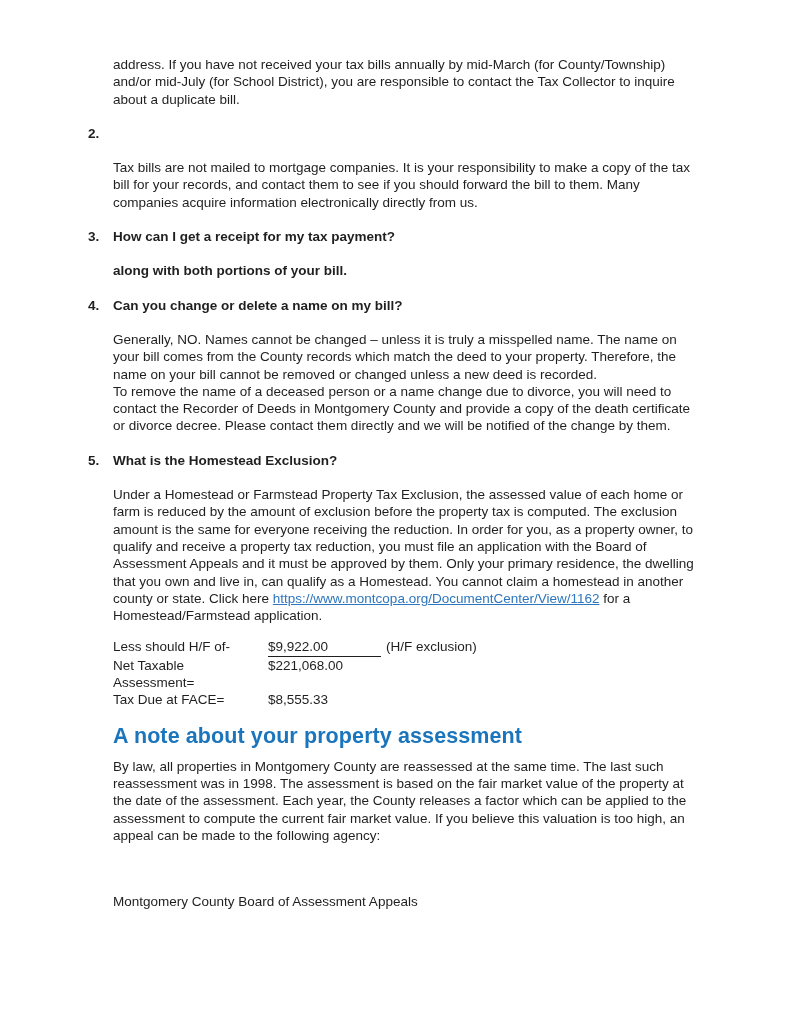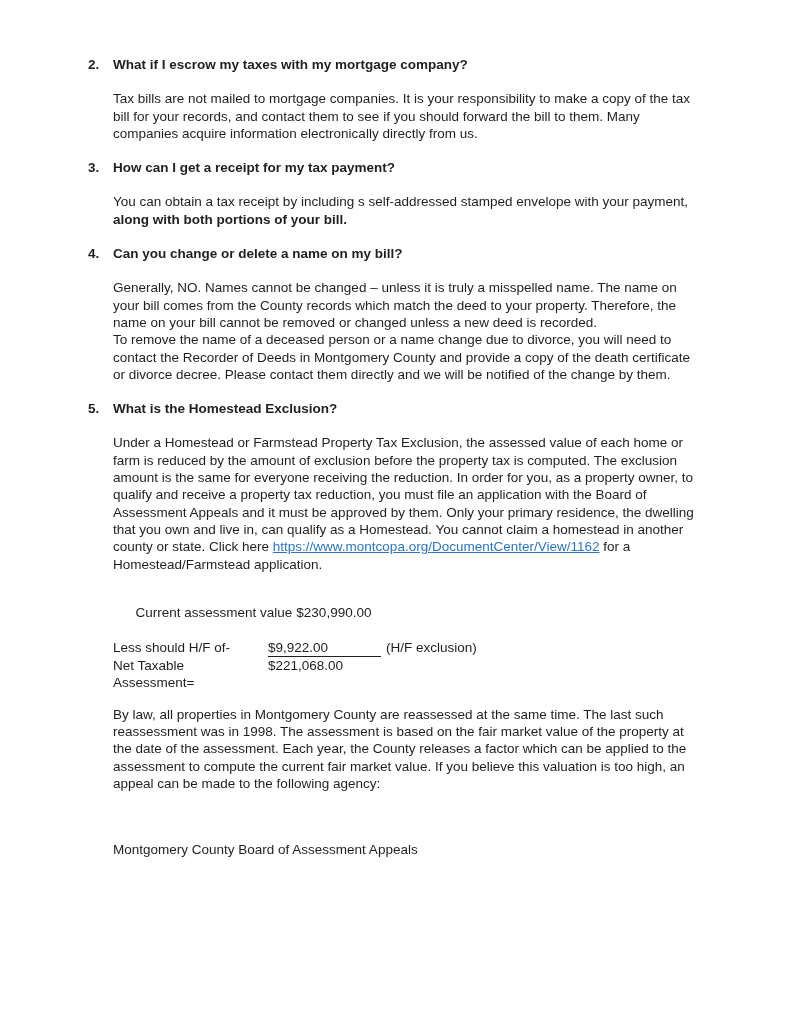--- a/index.html
+++ b/index.html
@@ -58,35 +58,36 @@
     letter-spacing: 0.1px;
   }
   .agency-block { white-space: pre-wrap; margin-bottom: 0; }
   .agency-name { font-weight: normal; }
 </style>
 </head>
 <body>
 
 <div class="doc">
 
+  <p class="para">address. If you have not received your tax bills annually by mid-March (for County/Township)
+and/or mid-July (for School District), you are responsible to contact the Tax Collector to inquire
+about a duplicate bill.</p>
 
   <div class="q-title">
     <span class="q-num">2.</span>
-    <span class="q-text">What if I escrow my taxes with my mortgage company?</span>
   </div>
   <p class="para">Tax bills are not mailed to mortgage companies. It is your responsibility to make a copy of the tax
 bill for your records, and contact them to see if you should forward the bill to them. Many
 companies acquire information electronically directly from us.</p>
 
   <div class="q-title">
     <span class="q-num">3.</span>
     <span class="q-text">How can I get a receipt for my tax payment?</span>
   </div>
-  <p class="para"><span>You can obtain a tax receipt by including s self-addressed stamped envelope with your payment,
-</span><span class="bold">along with both portions of your bill.</span></p>
+  <p class="para"><span class="bold">along with both portions of your bill.</span></p>
 
   <div class="q-title">
     <span class="q-num">4.</span>
     <span class="q-text">Can you change or delete a name on my bill?</span>
   </div>
   <p class="para tight-bottom">Generally, NO. Names cannot be changed – unless it is truly a misspelled name. The name on
 your bill comes from the County records which match the deed to your property. Therefore, the
 name on your bill cannot be removed or changed unless a new deed is recorded.
 To remove the name of a deceased person or a name change due to divorce, you will need to
 contact the Recorder of Deeds in Montgomery County and provide a copy of the death certificate
@@ -100,31 +101,32 @@
 farm is reduced by the amount of exclusion before the property tax is computed. The exclusion
 amount is the same for everyone receiving the reduction. In order for you, as a property owner, to
 qualify and receive a property tax reduction, you must file an application with the Board of
 Assessment Appeals and it must be approved by them. Only your primary residence, the dwelling
 that you own and live in, can qualify as a Homestead. You cannot claim a homestead in another
 county or state. Click here </span><a class="link" href="#">https://www.montcopa.org/DocumentCenter/View/1162</a><span> for a
 Homestead/Farmstead application.</span></p>
 
 
   <div class="example-block">
-    <div class="example-row inline-row">
-      <span class="example-label">Current assessment value</span><span class="example-value">$230,990.00</span>
-    </div>
     <div class="example-row grid-row">
       <span class="example-label">Less should H/F of-</span><span class="example-value underlined">$9,922.00</span><span class="example-suffix">(H/F exclusion)</span>
     </div>
     <div class="example-row grid-row">
       <span class="example-label">Net Taxable Assessment=</span><span class="example-value">$221,068.00</span>
     </div>
+    <div class="example-row grid-row">
+      <span class="example-label">Tax Due at FACE=</span><span class="example-value">$8,555.33</span>
+    </div>
   </div>
 
+  <h1 class="note-heading">A note about your property assessment</h1>
   <p class="para med-bottom">By law, all properties in Montgomery County are reassessed at the same time. The last such
 reassessment was in 1998. The assessment is based on the fair market value of the property at
 the date of the assessment. Each year, the County releases a factor which can be applied to the
 assessment to compute the current fair market value. If you believe this valuation is too high, an
 appeal can be made to the following agency:</p>
 
   <div class="agency-block">
     <div class="agency-name">Montgomery County Board of Assessment Appeals</div>
     
     

